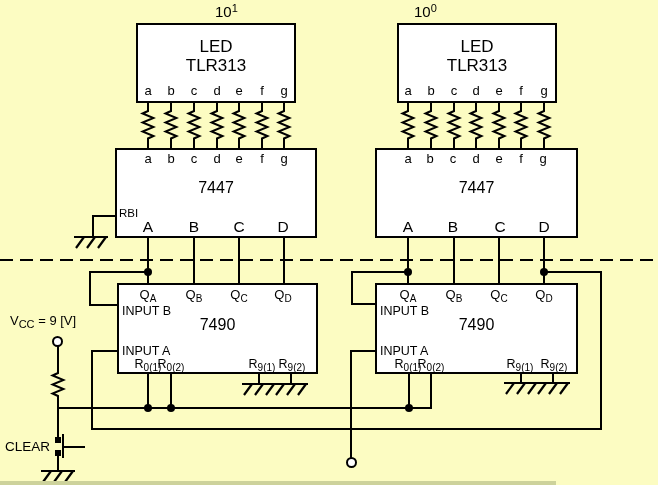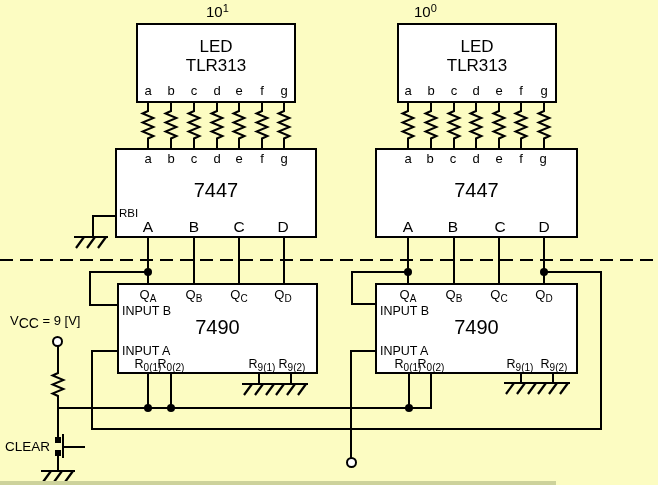--- a/index.html
+++ b/index.html
@@ -13,38 +13,38 @@
   .lbl{position:absolute; white-space:nowrap; line-height:1; color:#000;}
   .cx{transform:translateX(-50%);}
   .wv,.wh{position:absolute; background:#000;}
   .wv{width:2px;}
   .wh{height:2px;}
   .dot{position:absolute; width:8px; height:8px; background:#000; border-radius:50%;}
   .term{position:absolute; width:11px; height:11px; box-sizing:border-box;
         border:2px solid #000; border-radius:50%; background:#fff;}
   .sqr{position:absolute; width:6px; height:6px; background:#000;}
   .sub{font-size:10px; vertical-align:-3px;}
-  .sub2{font-size:14px; vertical-align:-3px;}
+  .sub2{font-size:11px; vertical-align:-3px;}
   .sup{font-size:11px; vertical-align:5px;}
   .pin{font-size:13px;}
   .abcd{font-size:15.5px;}
-  .title{font-size:20px;}
+  .title{font-size:16px;}
   .ledtitle{font-size:17px;}
   .inlbl{font-size:12.5px;}
   .qlbl{font-size:13px;}
   .rlbl{font-size:12.5px;}
   svg{position:absolute; display:block;}
   .strip{position:absolute; background:#cdd29b;}
 </style>
 </head>
 <body>
 
 <div id="canvas">
 
-  <span class="lbl" style="left:206px;top:3px;font-size:15px"><span>10</span><span class="sup">1</span></span>
+  <span class="lbl" style="left:215px;top:3px;font-size:15px"><span>10</span><span class="sup">1</span></span>
   <span class="lbl" style="left:414px;top:3px;font-size:15px"><span>10</span><span class="sup">0</span></span>
 
   <div class="box" style="left:136px;top:23px;width:160px;height:80px">
     <span class="lbl ledtitle cx" style="left:50%;top:13px">LED</span>
     <span class="lbl ledtitle cx" style="left:50%;top:32px">TLR313</span>
     <span class="lbl pin cx" style="left:10px;top:59px">a</span>
     <span class="lbl pin cx" style="left:33px;top:59px">b</span>
     <span class="lbl pin cx" style="left:56px;top:59px">c</span>
     <span class="lbl pin cx" style="left:79px;top:59px">d</span>
     <span class="lbl pin cx" style="left:101px;top:59px">e</span>

